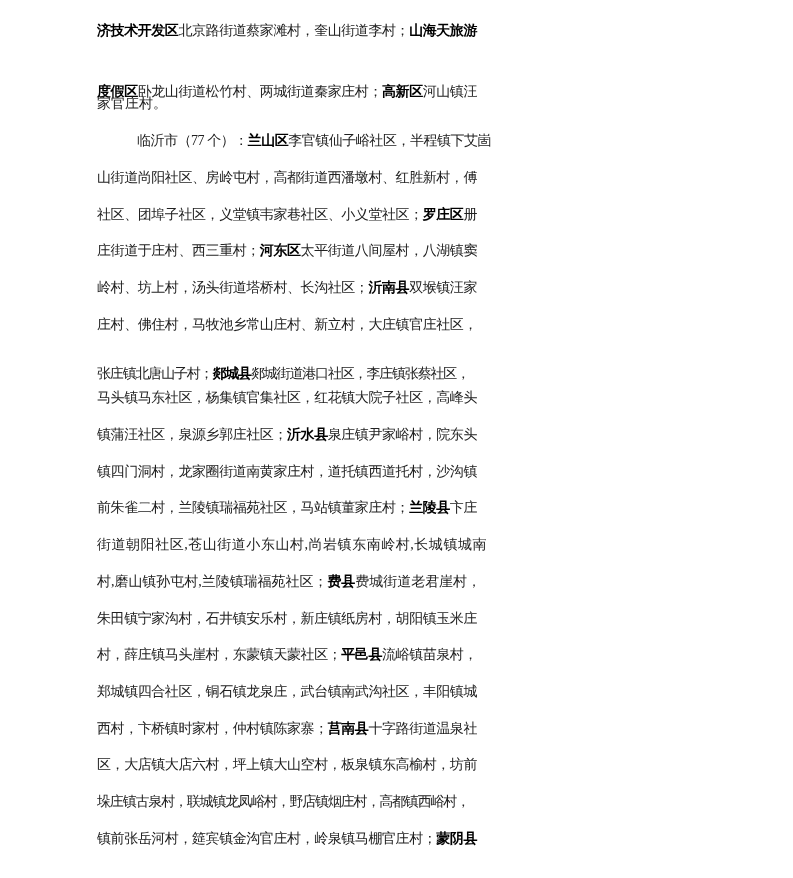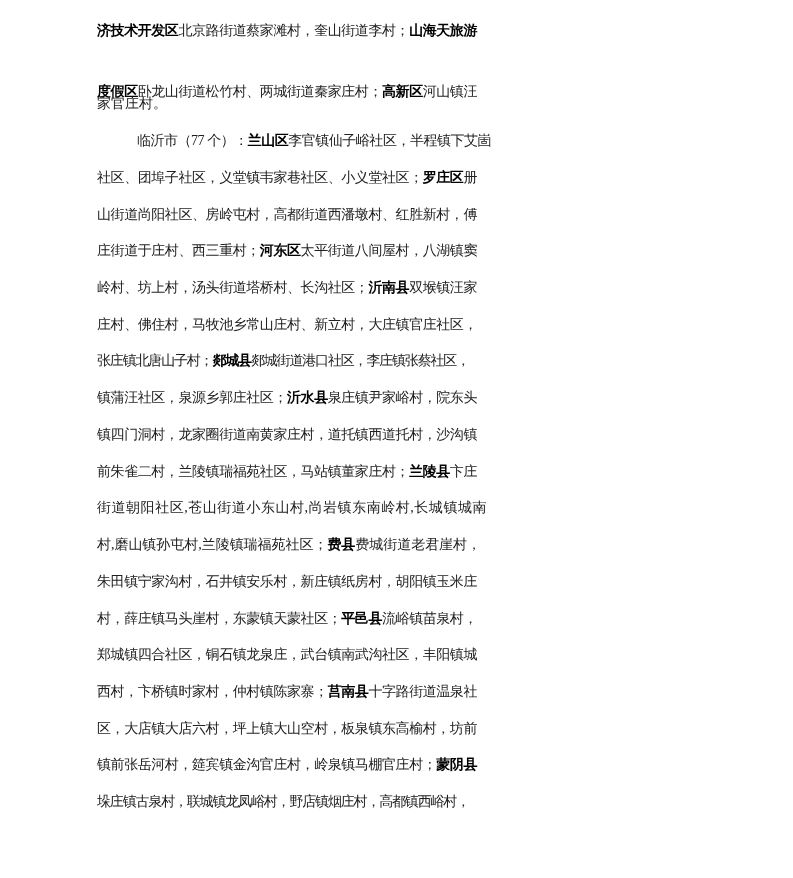--- a/index.html
+++ b/index.html
@@ -53,32 +53,33 @@
 </style>
 </head>
 <body>
 
 <div class="page">
   <div class="text-block" id="text-block">
       <div class="text-line"><span class="inner" style="letter-spacing: -0.429px;"><span class="seg bold">济技术开发区</span><span class="seg">北京路街道蔡家滩村，奎山街道李村；</span><span class="seg bold">山海天旅游</span></span></div>
       <div class="text-line"><span class="inner" style="letter-spacing: -0.429px; margin-top: 24px;"><span class="seg bold">度假区</span><span class="seg">卧龙山街道松竹村、两城街道秦家庄村；</span><span class="seg bold">高新区</span><span class="seg">河山镇汪</span></span></div>
       <div class="text-line"><span class="inner"><span class="seg">家官庄村。</span></span></div>
       <div class="text-line indent1"><span class="inner" style="letter-spacing: -0.482px;"><span class="seg">临沂市（77 个）：</span><span class="seg bold">兰山区</span><span class="seg">李官镇仙子峪社区，半程镇下艾崮</span></span></div>
+      <div class="text-line"><span class="inner" style="letter-spacing: -0.429px;"><span class="seg">山街道尚阳社区、房岭屯村，高都街道西潘墩村、红胜新村，傅</span></span></div>
       <div class="text-line"><span class="inner" style="letter-spacing: -0.429px;"><span class="seg">社区、团埠子社区，义堂镇韦家巷社区、小义堂社区；</span><span class="seg bold">罗庄区</span><span class="seg">册</span></span></div>
-      <div class="text-line"><span class="inner" style="letter-spacing: -0.429px;"><span class="seg">山街道尚阳社区、房岭屯村，高都街道西潘墩村、红胜新村，傅</span></span></div>
       <div class="text-line"><span class="inner" style="letter-spacing: -0.429px;"><span class="seg">庄街道于庄村、西三重村；</span><span class="seg bold">河东区</span><span class="seg">太平街道八间屋村，八湖镇窦</span></span></div>
       <div class="text-line"><span class="inner" style="letter-spacing: -0.429px;"><span class="seg">岭村、坊上村，汤头街道塔桥村、长沟社区；</span><span class="seg bold">沂南县</span><span class="seg">双堠镇汪家</span></span></div>
       <div class="text-line"><span class="inner" style="letter-spacing: -0.429px;"><span class="seg">庄村、佛住村，马牧池乡常山庄村、新立村，大庄镇官庄社区，</span></span></div>
-      <div class="text-line"><span class="inner" style="letter-spacing: -1.172px;"><span class="seg">张庄镇北唐山子村；</span><span class="seg bold">郯城县</span><span class="seg">郯城街道港口社区，李庄镇张蔡社区，</span></span></div>
+      <div class="text-line"><span class="inner" style="letter-spacing: -1.172px; margin-top: 13px;"><span class="seg">张庄镇北唐山子村；</span><span class="seg bold">郯城县</span><span class="seg">郯城街道港口社区，李庄镇张蔡社区，</span></span></div>
+      <div class="text-line"><span class="inner" style="letter-spacing: -0.429px;"><span class="seg">马头镇马东社区，杨集镇官集社区，红花镇大院子社区，高峰头</span></span></div>
       <div class="text-line"><span class="inner" style="letter-spacing: -0.429px;"><span class="seg">镇蒲汪社区，泉源乡郭庄社区；</span><span class="seg bold">沂水县</span><span class="seg">泉庄镇尹家峪村，院东头</span></span></div>
       <div class="text-line"><span class="inner" style="letter-spacing: -0.429px;"><span class="seg">镇四门洞村，龙家圈街道南黄家庄村，道托镇西道托村，沙沟镇</span></span></div>
       <div class="text-line"><span class="inner" style="letter-spacing: -0.429px;"><span class="seg">前朱雀二村，兰陵镇瑞福苑社区，马站镇董家庄村；</span><span class="seg bold">兰陵县</span><span class="seg">卞庄</span></span></div>
       <div class="text-line"><span class="inner" style="letter-spacing: 0.534px;"><span class="seg">街道朝阳社区,苍山街道小东山村,尚岩镇东南岭村,长城镇城南</span></span></div>
       <div class="text-line"><span class="inner" style="letter-spacing: -0.034px;"><span class="seg">村,磨山镇孙屯村,兰陵镇瑞福苑社区；</span><span class="seg bold">费县</span><span class="seg">费城街道老君崖村，</span></span></div>
       <div class="text-line"><span class="inner" style="letter-spacing: -0.429px;"><span class="seg">朱田镇宁家沟村，石井镇安乐村，新庄镇纸房村，胡阳镇玉米庄</span></span></div>
       <div class="text-line"><span class="inner" style="letter-spacing: -0.429px; text-align: center;"><span class="seg">村，薛庄镇马头崖村，东蒙镇天蒙社区；</span><span class="seg bold">平邑县</span><span class="seg">流峪镇苗泉村，</span></span></div>
       <div class="text-line"><span class="inner" style="letter-spacing: -0.429px;"><span class="seg">郑城镇四合社区，铜石镇龙泉庄，武台镇南武沟社区，丰阳镇城</span></span></div>
       <div class="text-line"><span class="inner" style="letter-spacing: -0.429px;"><span class="seg">西村，卞桥镇时家村，仲村镇陈家寨；</span><span class="seg bold">莒南县</span><span class="seg">十字路街道温泉社</span></span></div>
       <div class="text-line"><span class="inner" style="letter-spacing: -0.429px;"><span class="seg">区，大店镇大店六村，坪上镇大山空村，板泉镇东高榆村，坊前</span></span></div>
+      <div class="text-line"><span class="inner" style="letter-spacing: -1.172px;"><span class="seg">垛庄镇古泉村，联城镇龙凤峪村，野店镇烟庄村，高都镇西峪村，</span></span></div>
       <div class="text-line"><span class="inner" style="letter-spacing: -0.429px;"><span class="seg">镇前张岳河村，筵宾镇金沟官庄村，岭泉镇马棚官庄村；</span><span class="seg bold">蒙阴县</span></span></div>
-      <div class="text-line"><span class="inner" style="letter-spacing: -1.172px;"><span class="seg">垛庄镇古泉村，联城镇龙凤峪村，野店镇烟庄村，高都镇西峪村，</span></span></div>
     </div>
 </div>
 
 </body></html>

